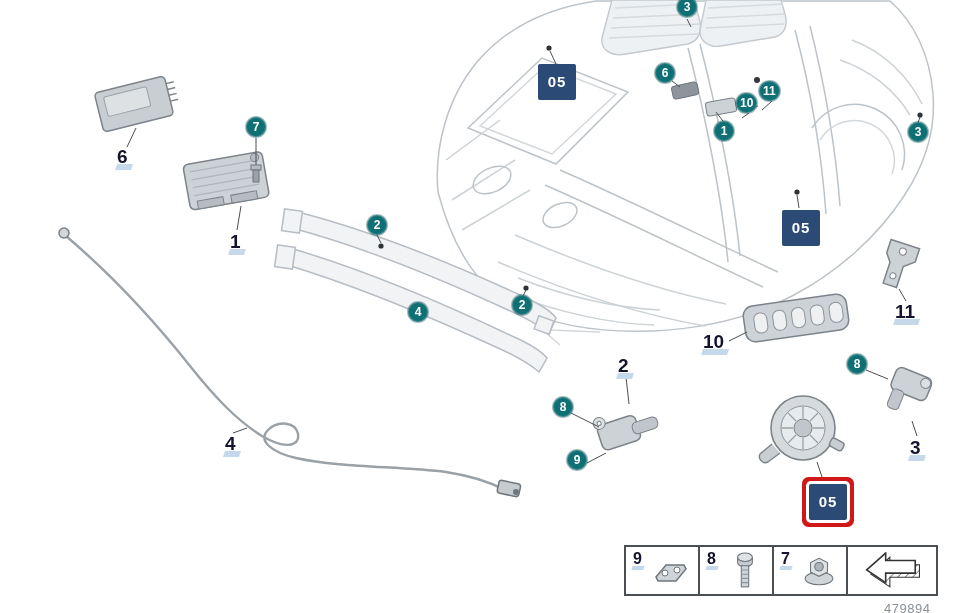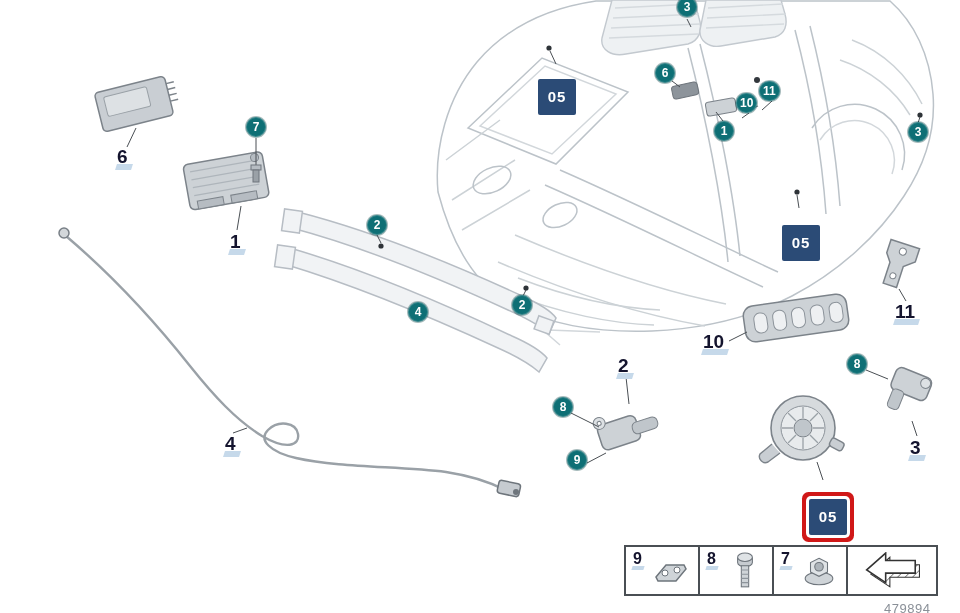--- a/index.html
+++ b/index.html
@@ -23,21 +23,21 @@
     font-weight:bold;font-size:19px;line-height:1;padding:1px 4px 4px 3px;cursor:pointer;
   }
   .plabel::after{
     content:"";position:absolute;left:2px;right:0;bottom:0;height:6px;
     background:var(--label-underline,#c6d9ea);z-index:-1;transform:skewX(-18deg);
   }
 
   .badge05{
     position:absolute;z-index:3;width:38px;height:36px;border-radius:2px;
     background:var(--badge-bg,#2b4b76);color:#fff;text-align:center;
-    font-weight:bold;font-size:15px;line-height:36px;letter-spacing:1px;cursor:pointer;margin-top:15px;
+    font-weight:bold;font-size:15px;line-height:36px;letter-spacing:1px;cursor:pointer;
   }
   .badge05.hl{box-shadow:0 0 0 3px #ffffff,0 0 0 7px var(--badge-highlight,#d01818);}
 
   .legend{
     position:absolute;z-index:3;left:624px;top:545px;display:flex;
     border:2px solid #4a4f54;background:#fff;box-sizing:border-box;height:51px;
   }
   .cell{
     position:relative;width:74px;box-sizing:border-box;
     border-right:2px solid #4a4f54;display:flex;align-items:center;

